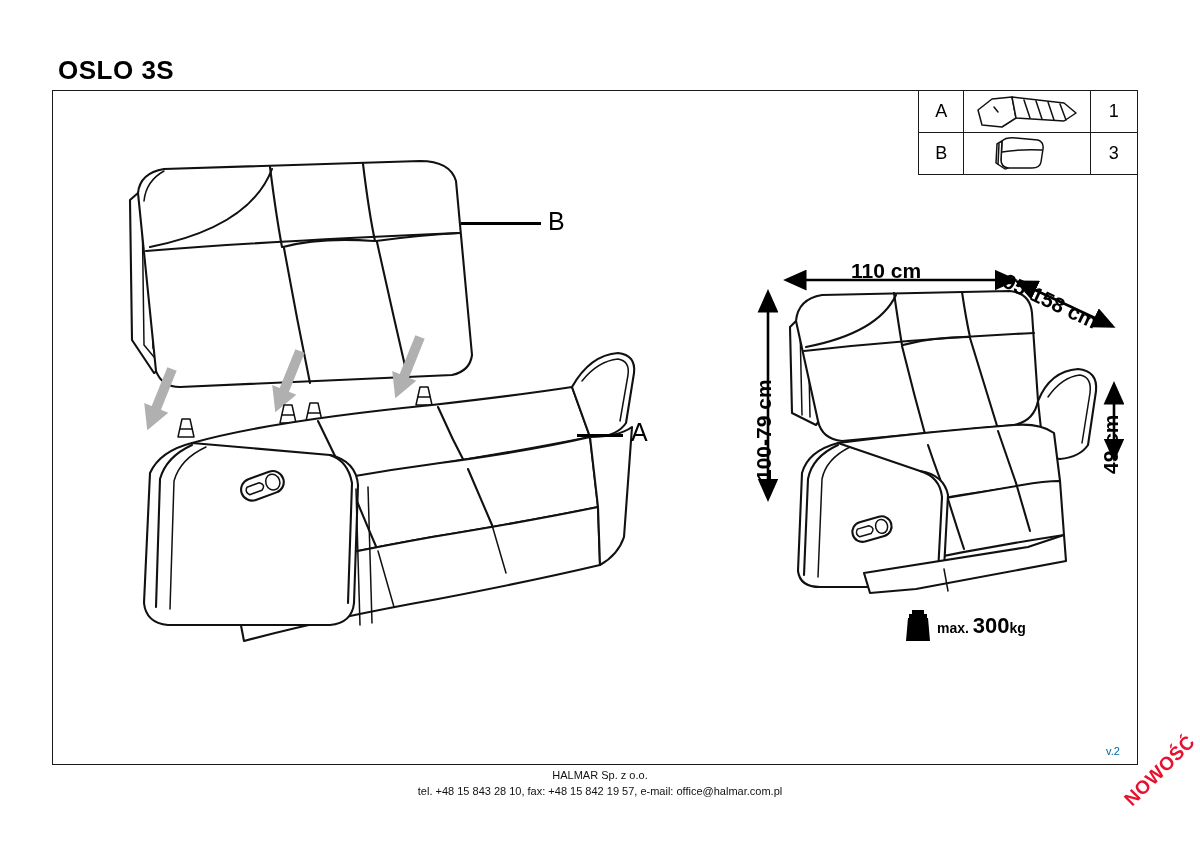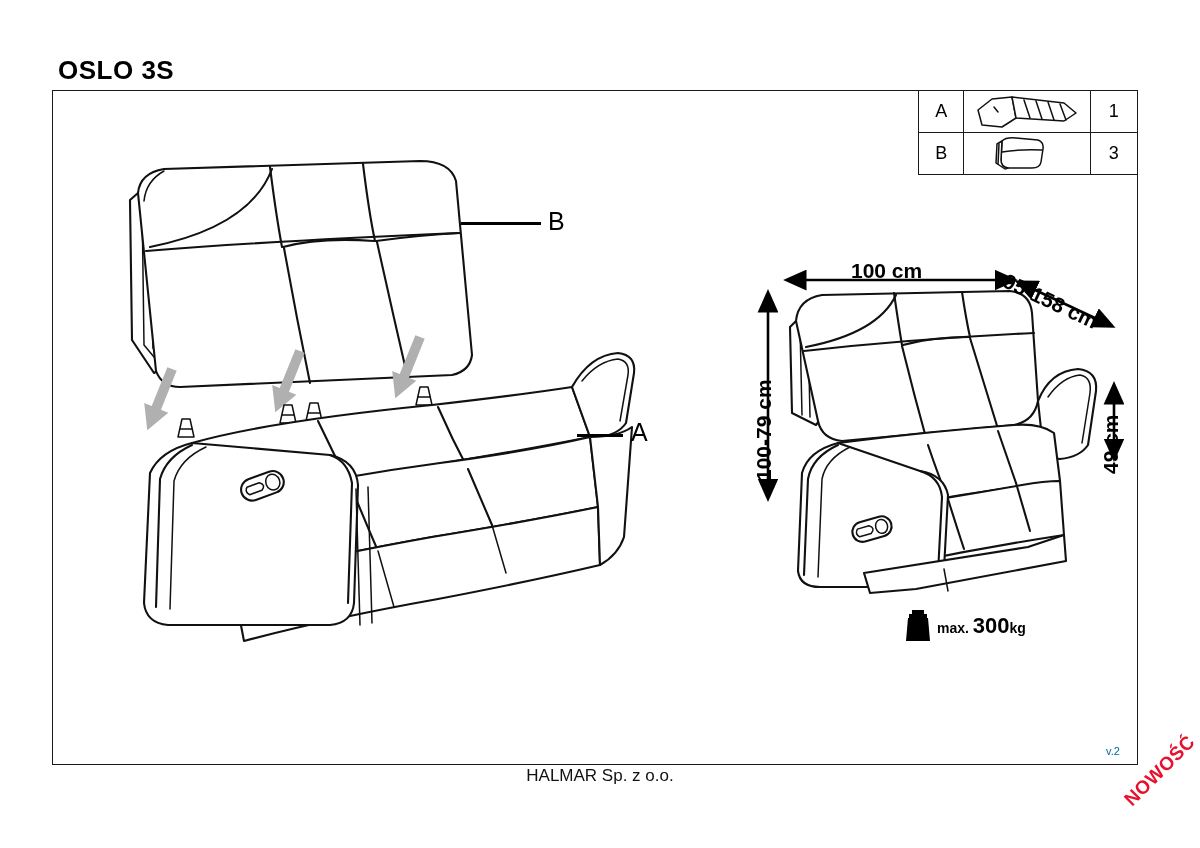--- a/index.html
+++ b/index.html
@@ -74,21 +74,21 @@
     font-size: 11px;
     color: #0369a1;
   }
   
   #footer {
     position: absolute;
     left: 0;
     top: 768px;
     width: 1200px;
     text-align: center;
-    font-size: 17px;
+    font-size: 11px;
     line-height: 15.5px;
     color: #111;
     font-family: "Liberation Sans", sans-serif;
   }
   
   #new-badge {
     position: absolute;
     left: 1120px;
     top: 795px;
     font-size: 19px;
@@ -378,35 +378,36 @@
 
     <line x1="47" y1="30" x2="274" y2="30" stroke="#000" stroke-width="2.6" marker-start="url(#ahs)" marker-end="url(#ah)"></line>
 
     <line x1="278" y1="32" x2="372" y2="76" stroke="#000" stroke-width="2.6" marker-start="url(#ahs)" marker-end="url(#ah)"></line>
 
     <line x1="28" y1="43" x2="28" y2="248" stroke="#000" stroke-width="2.6" marker-start="url(#ahs)" marker-end="url(#ah)"></line>
 
     <line x1="374" y1="135" x2="374" y2="208" stroke="#000" stroke-width="2.6" marker-start="url(#ahs)" marker-end="url(#ah)"></line>
   </svg>
 
-  <div class="dim-text" id="dim-width-text">100 cm</div>
+  <div class="dim-text" id="dim-width-text">110 cm</div>
   <div class="dim-text" id="dim-depth-text">95-158 cm</div>
   <div class="dim-text" id="dim-height-text">100-79 cm</div>
   <div class="dim-text" id="dim-seat-text">49 cm</div>
 
   <div id="weight-badge">
     <svg width="26" height="32" viewBox="0 0 26 32">
       <rect x="7" y="0" width="12" height="5" fill="#000"></rect>
       <rect x="4" y="4" width="18" height="4" fill="#000"></rect>
       <path d="M3 8 L23 8 L25 31 L1 31 Z" fill="#000"></path>
     </svg>
     <div id="weight-text"><span>max. </span><span class="big">300</span><span>kg</span></div>
   </div>
 
   <div id="version">v.2</div>
 
   <div id="footer">
     <div>HALMAR Sp. z o.o.</div>
+    <div>tel. +48 15 843 28 10, fax: +48 15 842 19 57, e-mail: office@halmar.com.pl</div>
   </div>
 
   <div id="new-badge">NOWOŚĆ</div>
 
 </div>
 
 </body></html>

